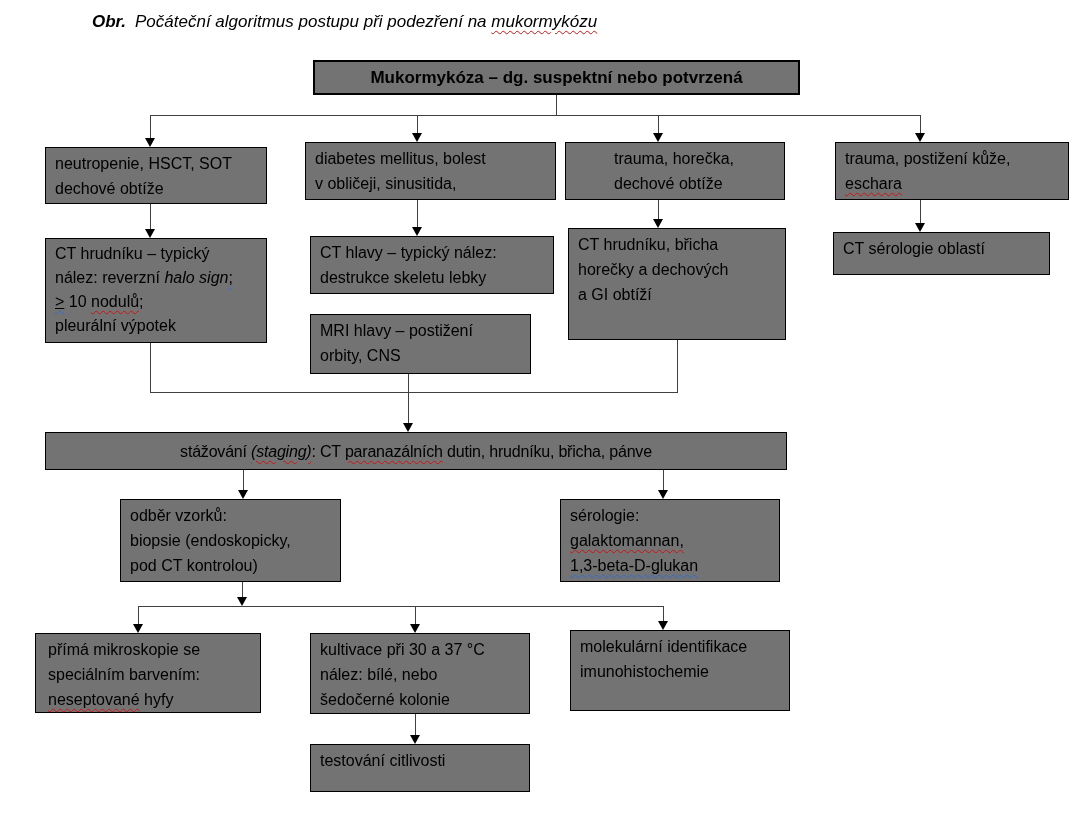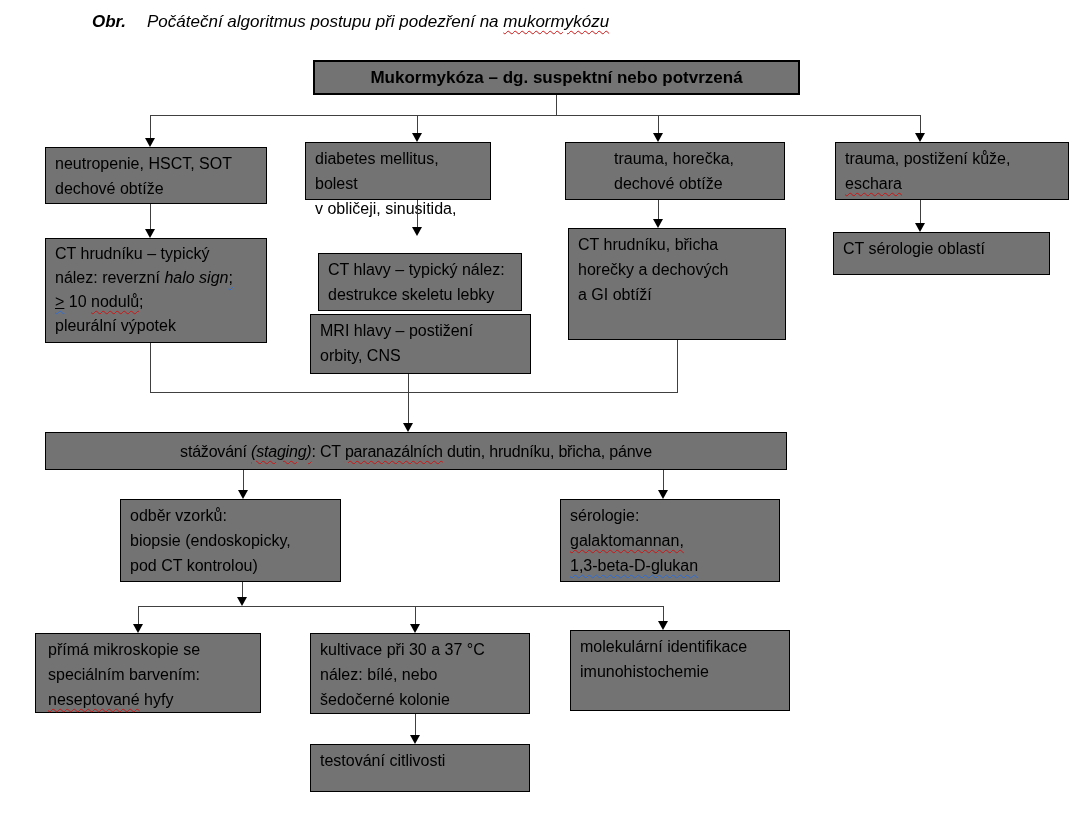--- a/index.html
+++ b/index.html
@@ -1,21 +1,21 @@
 <!DOCTYPE html>
 <html><head>
 <meta charset="utf-8">
 <style>
   html,body{margin:0;padding:0;background:#fff;}
   #canvas{
     position:relative;width:1077px;height:814px;background:#ffffff;
     font-family:"Liberation Sans",sans-serif;color:#000;overflow:hidden;
   }
   .caption{position:absolute;left:92px;top:12px;font-size:17px;font-style:italic;}
-  .caption .lbl{font-weight:bold;margin-right:21px;}
+  .caption .lbl{font-weight:bold;margin-right:9px;}
   .box{
     position:absolute;box-sizing:border-box;border:1px solid #000;background:#737373;
     font-size:16px;line-height:25px;padding:3px 9px;
   }
   .center{display:flex;align-items:center;justify-content:center;text-align:center;padding:0 6px;}
   .root{border-width:2px;font-weight:bold;font-size:17px;}
   .staging{letter-spacing:-0.2px;}
   .it{font-style:italic;}
   .us{text-decoration:underline;text-decoration-thickness:1px;}
   .wr{text-decoration:underline wavy #cc1414;text-decoration-thickness:1px;text-underline-offset:3px;}
@@ -47,21 +47,21 @@
   <div class="arr" style="left:412px;top:133px;"></div>
   <div class="vline" style="left:658px;top:115px;height:18px;"></div>
   <div class="arr" style="left:653px;top:133px;"></div>
   <div class="vline" style="left:920px;top:115px;height:18px;"></div>
   <div class="arr" style="left:915px;top:133px;"></div>
 
   <div class="box" style="left:45px;top:147px;width:222px;height:57px;">
     <div>neutropenie, HSCT, SOT</div>
     <div>dechové obtíže</div>
   </div>
-  <div class="box" style="left:305px;top:142px;width:186px;height:58px;">
+  <div class="box" style="left:305px;top:142px;width:251px;height:58px;">
     <div>diabetes mellitus, bolest</div>
     <div>v obličeji, sinusitida,</div>
   </div>
   <div class="box" style="left:565px;top:142px;width:220px;height:58px;padding-left:48px;">
     <div>trauma, horečka,</div>
     <div>dechové obtíže</div>
   </div>
   <div class="box" style="left:835px;top:142px;width:234px;height:58px;">
     <div>trauma, postižení kůže,</div>
     <div><span class="wr">eschara</span></div>
@@ -75,21 +75,21 @@
   <div class="arr" style="left:653px;top:219px;"></div>
   <div class="vline" style="left:920px;top:200px;height:23px;"></div>
   <div class="arr" style="left:915px;top:223px;"></div>
 
   <div class="box" style="left:45px;top:238px;width:222px;height:105px;line-height:24px;">
     <div>CT hrudníku – typický</div>
     <div><span>nález: reverzní </span><span class="it">halo sign</span><span class="wb">;</span></div>
     <div><span class="us"><span class="wb">&gt;</span></span><span> 10 </span><span class="wr">nodulů</span><span>;</span></div>
     <div>pleurální výpotek</div>
   </div>
-  <div class="box" style="left:310px;top:253px;width:204px;height:58px;margin-left:8px;">
+  <div class="box" style="left:310px;top:236px;width:244px;height:58px;">
     <div>CT hlavy – typický nález:</div>
     <div>destrukce skeletu lebky</div>
   </div>
   <div class="box" style="left:310px;top:314px;width:221px;height:60px;">
     <div>MRI hlavy – postižení</div>
     <div>orbity, CNS</div>
   </div>
   <div class="box" style="left:568px;top:228px;width:218px;height:112px;line-height:25px;">
     <div>CT hrudníku, břicha</div>
     <div>horečky a dechových</div>

